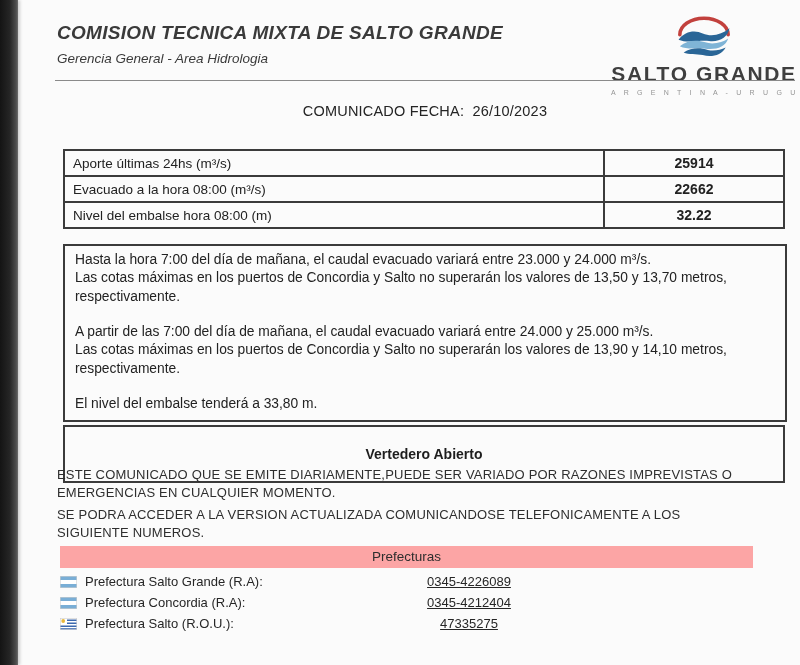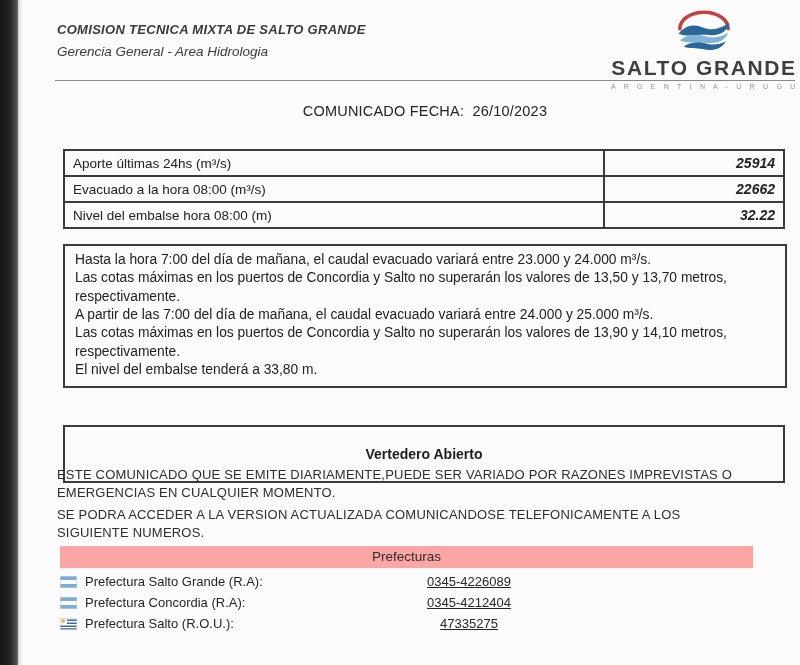--- a/index.html
+++ b/index.html
@@ -10,42 +10,42 @@
   }
   .scan-edge{
     position:absolute;left:0;top:0;width:18px;height:665px;
     background:linear-gradient(to right,#141414 0%,#262626 55%,#4e4e4e 90%,#6e6e6e 100%);
     box-shadow:2px 0 3px rgba(0,0,0,.18);
   }
   .content{position:absolute;left:55px;top:0;width:740px;height:665px;}
 
   
   .org{position:absolute;top:22px;left:2px;font-style:italic;color:#3a3a3a;}
-  .org-line1{font-weight:bold;font-size:13px;letter-spacing:.3px;}
+  .org-line1{font-weight:bold;font-size:19px;letter-spacing:.3px;}
   .org-line2{font-size:13.5px;margin-top:7px;}
-  .logo{position:absolute;top:2px;left:556px;width:186px;text-align:center;}
+  .logo{position:absolute;top:8px;left:556px;width:186px;text-align:center;}
   .logo-mark{display:block;margin:0 auto;width:96px;height:56px;}
   .logo-wordmark{font-size:21px;font-weight:bold;letter-spacing:1.6px;color:#3f3f3f;margin-top:-2px;white-space:nowrap;}
   .logo-countries{font-size:7px;letter-spacing:3.2px;color:#949494;margin-top:3px;white-space:nowrap;}
   .header-rule{position:absolute;top:80px;left:0;width:740px;border:none;border-top:1.5px solid #8a8a8a;margin:0;}
 
   .doc-title{position:absolute;top:103px;left:0;width:740px;text-align:center;
     font-size:14.5px;color:#242424;white-space:pre;letter-spacing:.2px;}
 
   
   .summary{position:absolute;top:149px;left:8px;width:722px;border-collapse:collapse;padding-left:24px;}
   .summary td{border:2px solid #3b3b3b;font-size:13.5px;padding:4px 8px;color:#222;}
   .summary .lbl{width:75%;}
-  .summary .val{text-align:right;font-weight:bold;font-size:14px;font-style:italic;}
+  .summary .val{text-align:center;font-weight:bold;font-size:14px;}
 
   
   .forecast{position:absolute;top:244px;left:8px;width:700px;
     border:2px solid #3b3b3b;padding:5px 10px 7px;font-size:13.8px;line-height:1.33;color:#222;}
   .forecast p{margin:0;white-space:pre-line;}
-  .forecast p + p{}
+  .forecast p + p{margin-top:17px;}
 
   
   .spillway{position:absolute;top:425px;left:8px;width:718px;
     border:2px solid #3b3b3b;text-align:center;font-weight:bold;font-size:14px;padding:19px 0;color:#1d1d1d;}
 
   
   .notice{position:absolute;left:2px;width:736px;margin:0;font-size:13px;line-height:1.4;
     letter-spacing:.2px;color:#2e2e2e;white-space:pre-line;}
   .notice-1{top:466px;}
   .notice-2{top:506px;}

